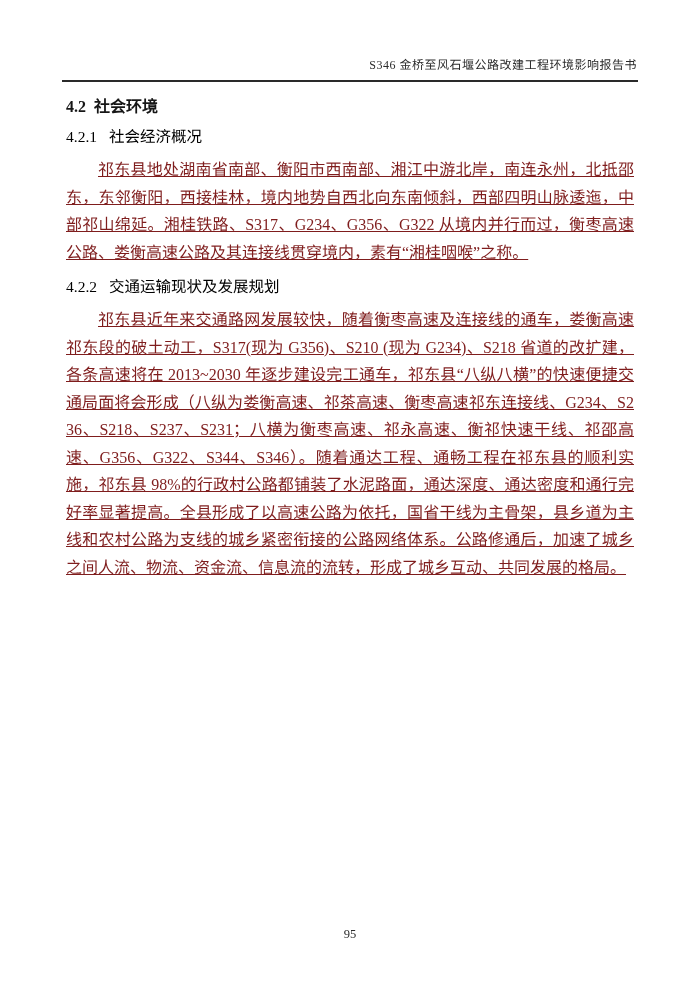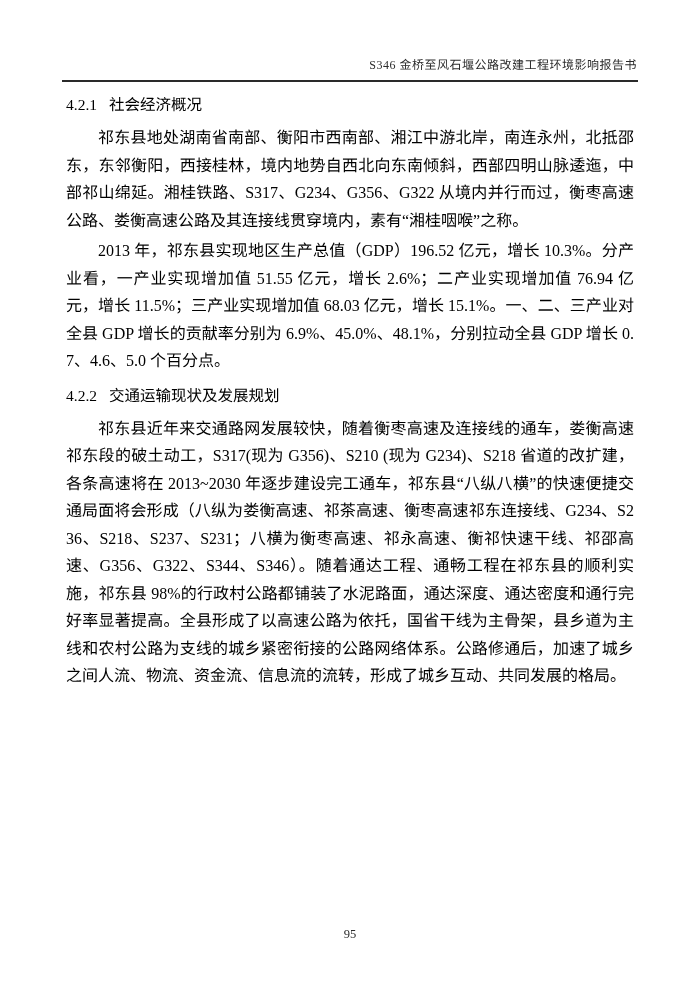--- a/index.html
+++ b/index.html
@@ -71,22 +71,23 @@
     margin-right: 12px;
   }
   .h-level2 .h-num { margin-right: 8px; }
   .body-para {
     margin: 2px 0 3px 0;
     font-size: 16px;
     line-height: 27.5px;
     text-align: justify;
     text-justify: inter-ideograph;
     text-indent: 2em;
-    color: #000000;
+    color: #7f1d1d;
     word-break: break-all;
+    text-decoration: underline;
   }
   .h-gap-top { margin-top: 10px; }
   
   .doc-footer {
     position: absolute;
     bottom: 48px;
     left: 0;
     right: 0;
     text-align: center;
     font-size: 12.5px;
@@ -98,29 +99,31 @@
 
 <div class="page">
 
   <div class="doc-header">
     <span>S346 金桥至风石堰公路改建工程环境影响报告书</span>
   </div>
   <div class="header-rule"></div>
 
   <div class="doc-content">
 
+    <h2 class="h-level2">
+      <span class="h-num">4.2</span><span>社会环境</span>
+    </h2>
 
     <h3 class="h-level3">
       <span class="h-num">4.2.1</span><span>社会经济概况</span>
     </h3>
 
     <p class="body-para">祁东县地处湖南省南部、衡阳市西南部、湘江中游北岸，南连永州，北抵邵东，东邻衡阳，西接桂林，境内地势自西北向东南倾斜，西部四明山脉逶迤，中部祁山绵延。湘桂铁路、S317、G234、G356、G322 从境内并行而过，衡枣高速公路、娄衡高速公路及其连接线贯穿境内，素有“湘桂咽喉”之称。</p>
 
 
-    <p class="body-para">2013 年，祁东县实现地区生产总值（GDP）196.52 亿元，增长 10.3%。分产业看，一产业实现增加值 51.55 亿元，增长 2.6%；二产业实现增加值 76.94 亿元，增长 11.5%；三产业实现增加值 68.03 亿元，增长 15.1%。一、二、三产业对全县 GDP 增长的贡献率分别为 6.9%、45.0%、48.1%，分别拉动全县 GDP 增长 0.7、4.6、5.0 个百分点。</p>
 
     <h3 class="h-level3 h-gap-top">
       <span class="h-num">4.2.2</span><span>交通运输现状及发展规划</span>
     </h3>
 
 
     <p class="body-para">祁东县近年来交通路网发展较快，随着衡枣高速及连接线的通车，娄衡高速祁东段的破土动工，S317(现为 G356)、S210 (现为 G234)、S218 省道的改扩建，各条高速将在 2013~2030 年逐步建设完工通车，祁东县“八纵八横”的快速便捷交通局面将会形成（八纵为娄衡高速、祁茶高速、衡枣高速祁东连接线、G234、S236、S218、S237、S231；八横为衡枣高速、祁永高速、衡祁快速干线、祁邵高速、G356、G322、S344、S346）。随着通达工程、通畅工程在祁东县的顺利实施，祁东县 98%的行政村公路都铺装了水泥路面，通达深度、通达密度和通行完好率显著提高。全县形成了以高速公路为依托，国省干线为主骨架，县乡道为主线和农村公路为支线的城乡紧密衔接的公路网络体系。公路修通后，加速了城乡之间人流、物流、资金流、信息流的流转，形成了城乡互动、共同发展的格局。</p>
 
   </div>
 

